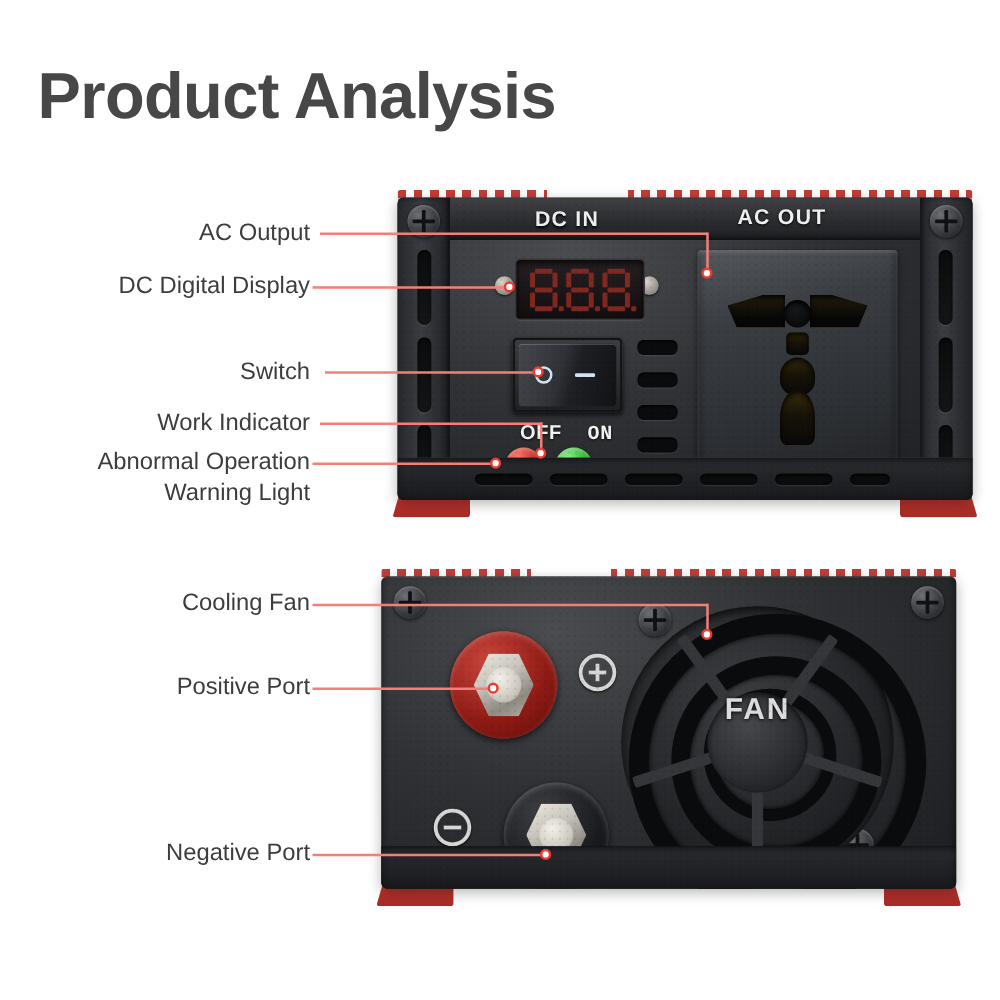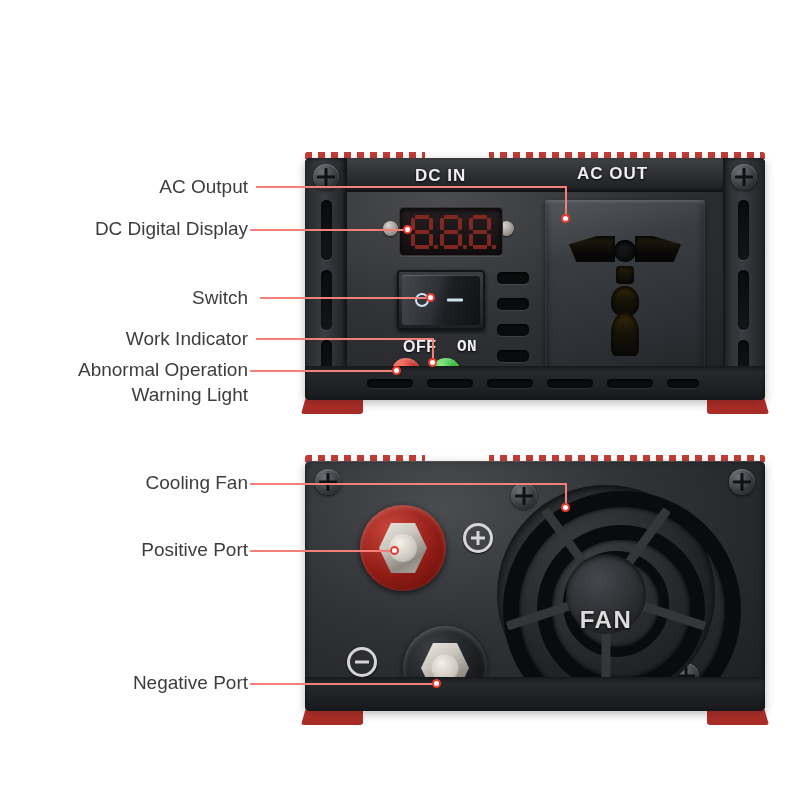--- a/index.html
+++ b/index.html
@@ -236,34 +236,35 @@
   }
   .fanSpoke{
     position:absolute;left:50%;top:50%;width:9px;background:#34363a;border-radius:2px;
     transform-origin:50% 0%;
   }
   .fanHub{
     position:absolute;left:50%;top:50%;transform:translate(-50%,-50%);
     border-radius:50%;
     background:radial-gradient(circle at 40% 32%,#46484d,#2a2c30 60%,#17181a);
     box-shadow:inset 0 2px 5px rgba(0,0,0,.7);
-    display:flex;align-items:flex-end;justify-content:center;
+    display:flex;align-items:flex-start;justify-content:center;
   }
   .fanTxt{
     color:#dcdcdc;font-weight:700;font-size:24px;letter-spacing:1.5px;
     text-shadow:0 1px 3px rgba(0,0,0,.95);
   }
 </style>
 </head>
 <body>
 
 <div class="page">
 
-
-  <div class="unit" style="left:305px;top:152px;width:460px;height:262px;">
+  <div class="title">Product Analysis</div>
+
+  <div class="unit" style="left:318px;top:152px;width:460px;height:262px;">
 
     <div class="redfins masked"></div>
 
     <div class="foot left" style="left:-4px;bottom:0;"></div>
     <div class="foot right" style="right:-4px;bottom:0;"></div>
 
     <div class="chassis" style="top:6px;bottom:14px;">
 
       <div class="topbar"></div>
       <div class="panelText" style="left:110px;top:8px;">DC IN</div>

